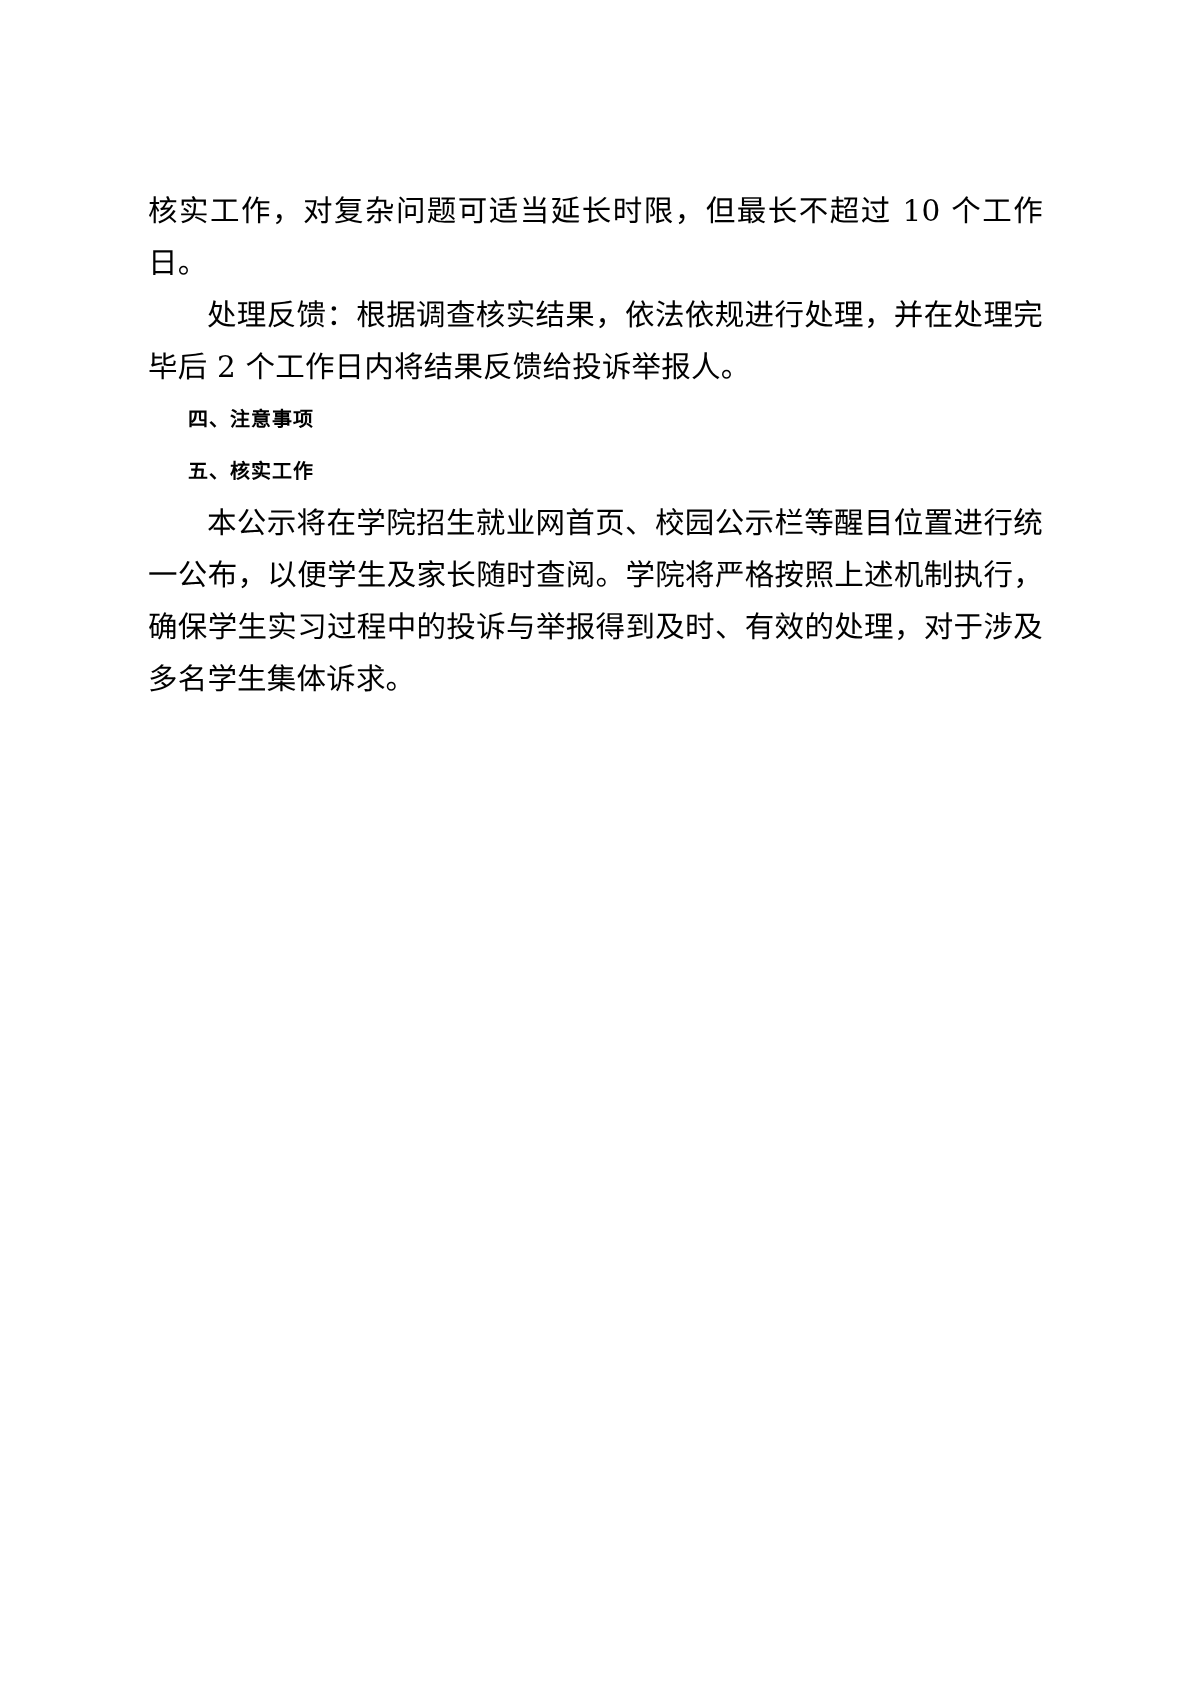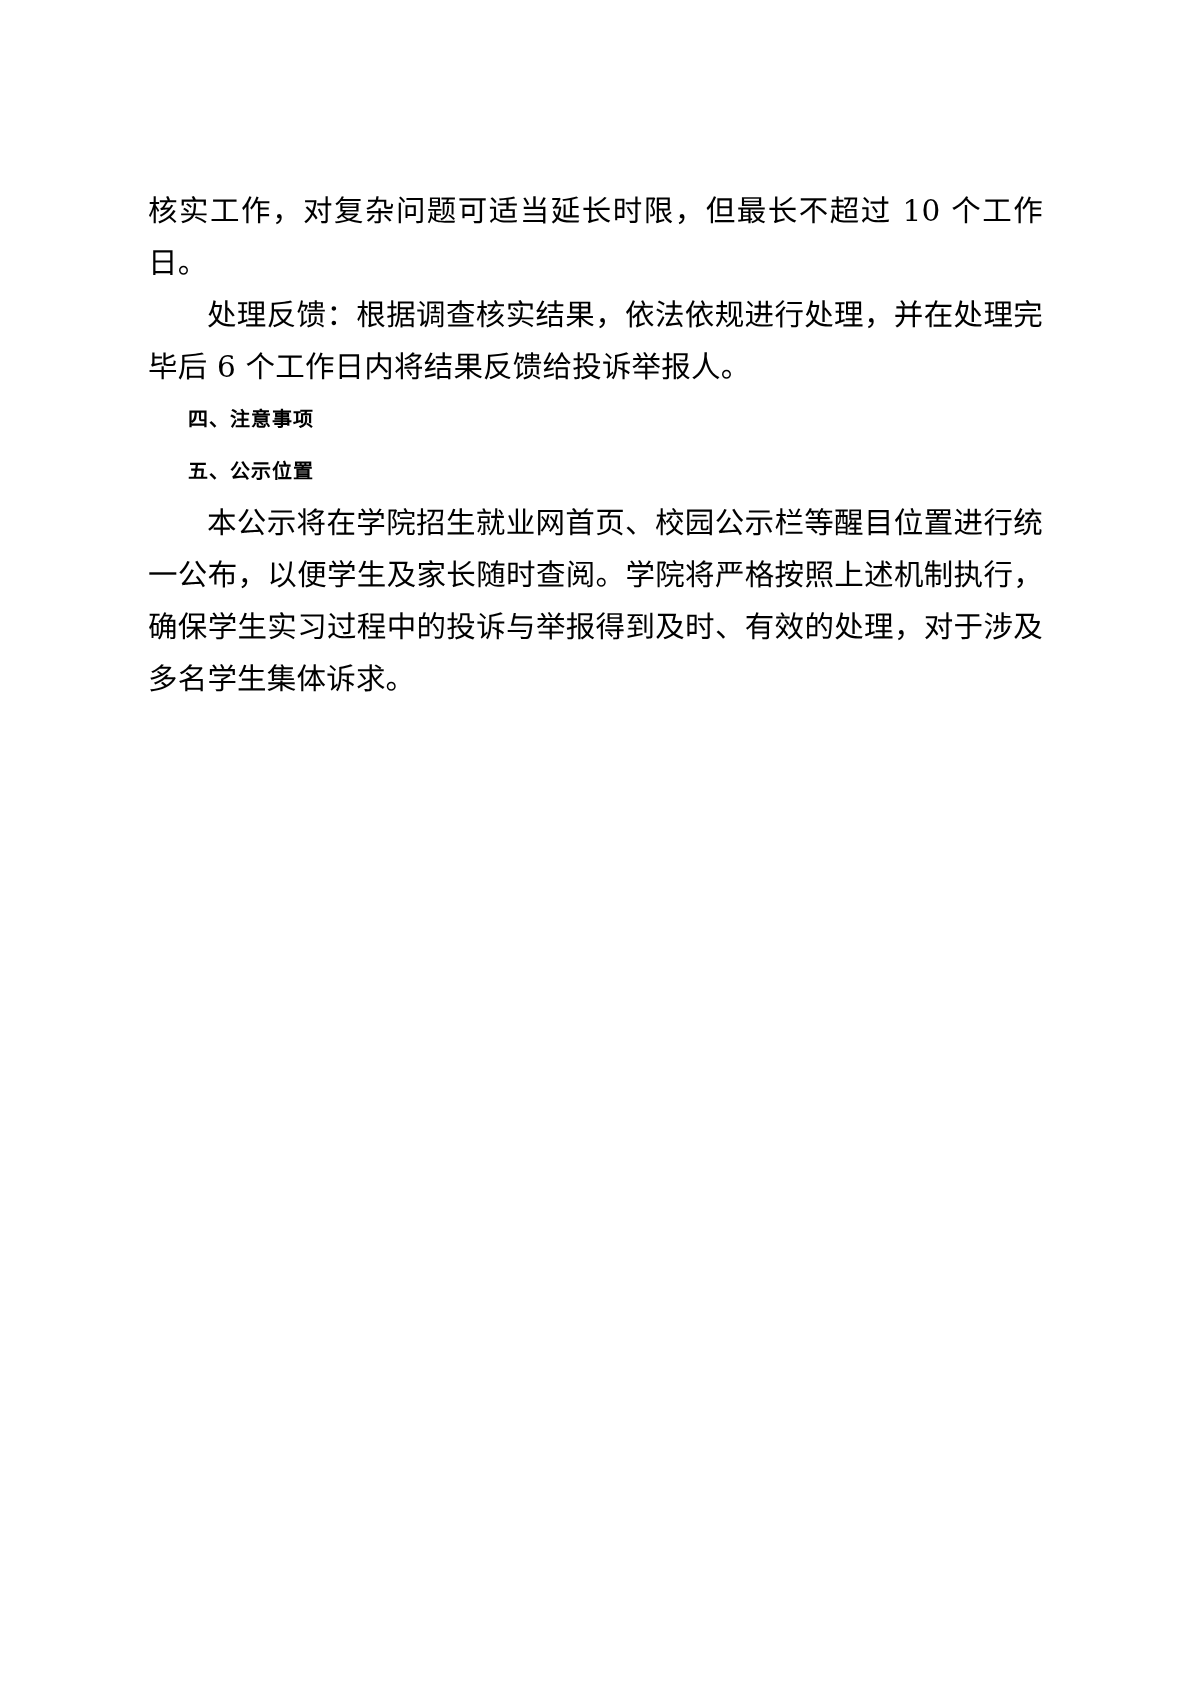--- a/index.html
+++ b/index.html
@@ -58,24 +58,24 @@
 </style>
 </head>
 <body>
 
 <div class="page">
 
   <div class="body-text">
 
     <p class="para no-indent">核实工作，对复杂问题可适当延长时限，但最长不超过 10 个工作日。</p>
 
-    <p class="para">处理反馈：根据调查核实结果，依法依规进行处理，并在处理完毕后 6 个工作日内将结果反馈给投诉举报人。</p>
+    <p class="para">处理反馈：根据调查核实结果，依法依规进行处理，并在处理完毕后 2 个工作日内将结果反馈给投诉举报人。</p>
 
     <h2 class="heading">四、注意事项</h2>
 
 
-    <h2 class="heading">五、公示位置</h2>
+    <h2 class="heading">五、核实工作</h2>
 
     <p class="para">本公示将在学院招生就业网首页、校园公示栏等醒目位置进行统一公布，以便学生及家长随时查阅。学院将严格按照上述机制执行，确保学生实习过程中的投诉与举报得到及时、有效的处理，对于涉及多名学生集体诉求。</p>
 
 
   </div>
 </div>
 
 </body></html>

